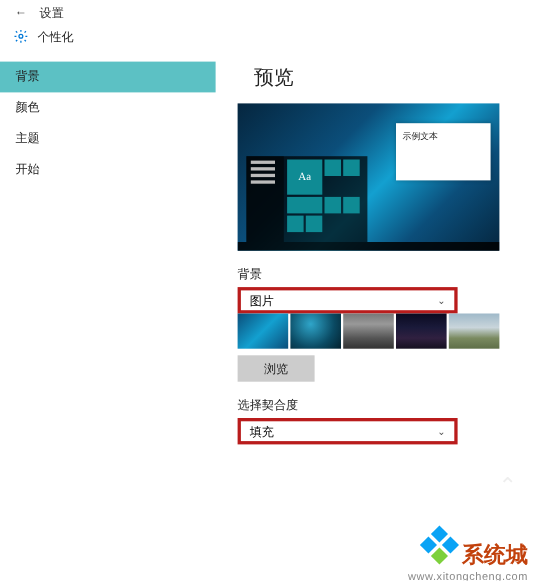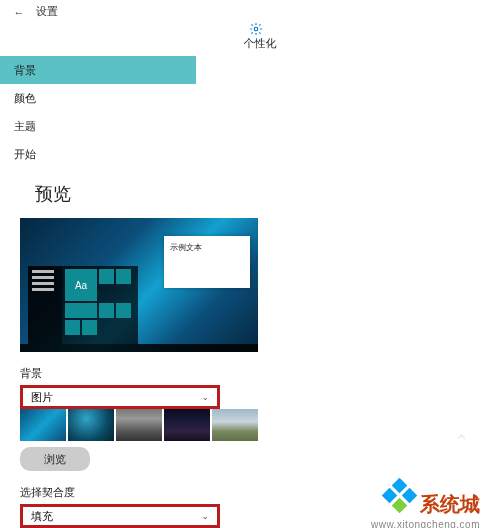--- a/index.html
+++ b/index.html
@@ -2,59 +2,59 @@
 <html><head>
 <meta charset="utf-8">
 <style>
   * { box-sizing: border-box; margin: 0; padding: 0; font-family: "Microsoft YaHei", "Segoe UI", sans-serif; }
   body { width: 500px; height: 528px; background: #fff; overflow: hidden; position: relative; }
 
   .titlebar { height: 22px; display: flex; align-items: center; padding-left: 12px; font-size: 11px; color: #333; background: #fff; }
   .titlebar .back-arrow { width: 14px; text-align: center; cursor: pointer; }
   .titlebar .title-text { margin-left: 10px; }
 
-  .header-strip { height: 22px; display: flex; align-items: center; padding-left: 12px; flex-direction: column; }
+  .header-strip { height: 22px; display: flex; align-items: center; padding-left: 12px; }
   .gear { width: 14px; height: 14px; color: #0078d7; display: inline-flex; align-items: center; justify-content: center; }
   .header-strip .section { margin-left: 8px; font-size: 11px; color: #222; }
 
-  .main { display: flex; height: calc(528px - 44px); flex-direction: column; }
+  .main { display: flex; height: calc(528px - 44px); }
 
   .sidebar { width: 196px; background: #fff; padding-top: 12px; }
   .side-item { height: 28px; line-height: 28px; padding-left: 14px; font-size: 11px; color: #222; cursor: pointer; }
   .side-item.active { background: #5cc1c4; }
 
   .content { flex: 1; padding: 14px 20px 0 20px; position: relative; }
   .content h2 { font-size: 18px; font-weight: 400; color: #222; margin-bottom: 12px; margin-left: 15px; }
 
   .preview-box { width: 238px; height: 134px; background: linear-gradient(135deg,#05263f 0%, #0b4e7a 35%, #13a0d0 55%, #0b4e7a 75%, #05263f 100%); position: relative; overflow: hidden; }
   .preview-taskbar { position: absolute; left: 0; right: 0; bottom: 0; height: 8px; background: rgba(0,0,0,0.85); }
   .preview-start { position: absolute; left: 8px; bottom: 8px; width: 110px; height: 78px; background: rgba(0,0,0,0.7); display: flex; }
   .start-left { width: 34px; background: rgba(0,0,0,0.5); padding: 4px; }
   .start-left .line { height: 3px; background: #bbb; margin-bottom: 3px; width: 22px; }
   .start-tiles { flex:1; display:flex; flex-wrap:wrap; padding:2px; align-content:flex-start; }
-  .tile { background:#0f8b94; margin:1px; }
+  .tile { background:#0f8b94; margin:1px;font-family:Liberation Serif, serif; }
   .t-lg { width:32px; height:32px; display:flex; align-items:center; justify-content:center; color:#fff; font-size:10px; }
   .t-sm { width:15px; height:15px; }
   .t-md { width:32px; height:15px; }
   .preview-window { position:absolute; right:8px; top:18px; width:86px; height:52px; background:#fff; box-shadow:0 0 4px rgba(0,0,0,0.3); padding:6px; }
   .preview-window .win-text { font-size:8px; color:#222;font-family:Liberation Serif, serif; }
 
   .label { font-size: 11px; color: #222; margin-top: 14px; margin-bottom: 4px; }
   .select { width: 200px; height: 24px; border: 3px solid #b91c1c; display: flex; align-items: center; justify-content: space-between; padding: 0 8px; font-size: 11px; cursor: pointer; background:#fff; }
   .select .chev { font-size: 9px; color:#555; }
 
   .thumbs { display:flex; gap:2px; }
   .thumb { width:46px; height:32px; cursor:pointer; background-size:cover; background-position:center; }
   .t1 { background: linear-gradient(135deg,#0b4e7a 0%, #13a0d0 50%, #0b4e7a 100%); }
   .t2 { background: radial-gradient(circle at 40% 30%, #2fa5c9 0%, #0a4a63 60%, #04222f 100%); }
   .t3 { background: linear-gradient(180deg,#777 0%, #999 30%, #555 70%, #333 100%); }
   .t4 { background: linear-gradient(180deg,#0a0a20 0%, #1a1a3a 40%, #302040 70%, #151020 100%); }
   .t5 { background: linear-gradient(180deg,#9fb9c9 0%, #c9d5db 40%, #7a8a60 70%, #5f6f48 100%); }
 
-  .browse-btn { width: 70px; height: 24px; background:#ccc; display:flex; align-items:center; justify-content:center; font-size:11px; color:#222; margin-top:6px; cursor:pointer;border-radius:10px; }
+  .browse-btn { width: 70px; height: 24px; background:#ccc; display:flex; align-items:center; justify-content:center; font-size:11px; color:#222; margin-top:6px; cursor:pointer; }
 
   .watermark { position:absolute; right:20px; bottom:10px; display:flex; align-items:center; gap:6px; }
   .wm-logo { width:30px; height:30px; position:relative; }
   .wm-logo .d { position:absolute; width:11px; height:11px; transform:rotate(45deg); }
   .wm-logo .d1 { left:10px; top:0; background:#0aa3f5; }
   .wm-logo .d2 { left:0; top:10px; background:#0aa3f5; }
   .wm-logo .d3 { left:20px; top:10px; background:#0aa3f5; }
   .wm-logo .d4 { left:10px; top:20px; background:#7dd03c; }
   .wm-text { font-size:20px; font-weight:bold; color:#c2410c;margin-top:20px; }
   .wm-url { position:absolute; right:20px; bottom:-2px; font-size:10px; color:#888; letter-spacing:0.5px; }

